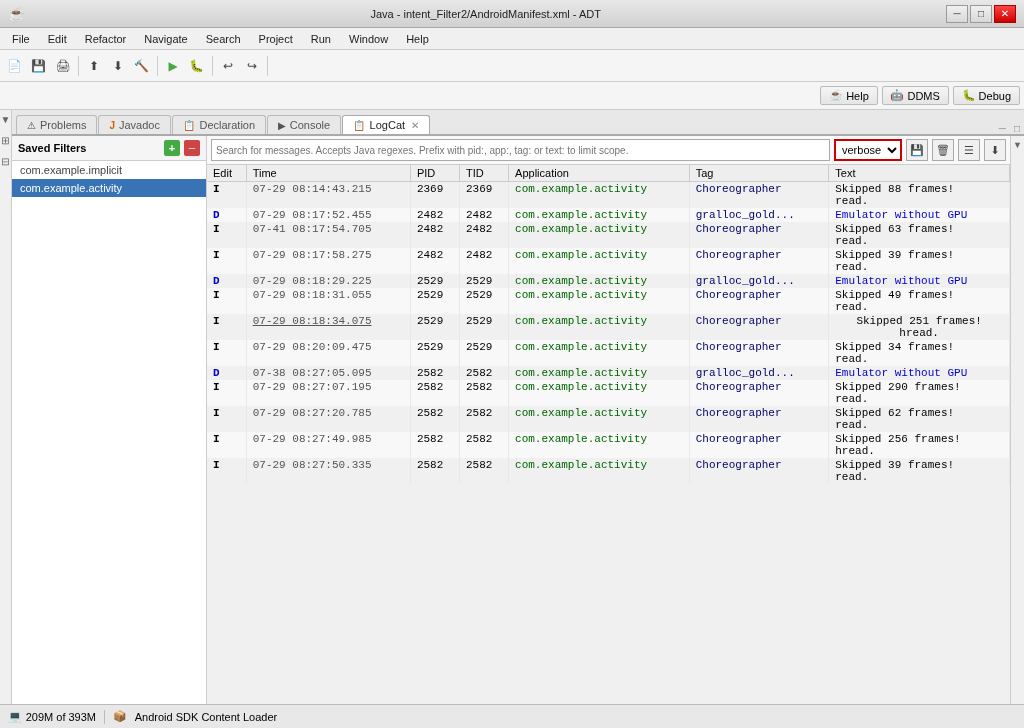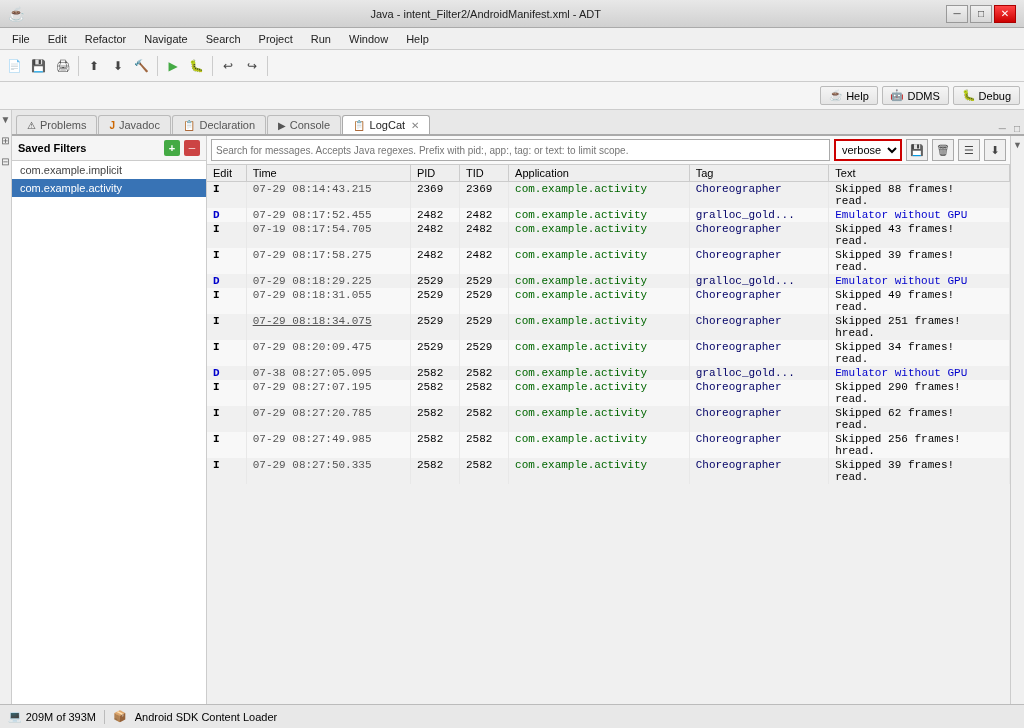--- a/index.html
+++ b/index.html
@@ -535,26 +535,26 @@
       <td class="level-D" style="color:#0000cc; font-weight:bold;">D</td>
       <td style="color:#555;">07-29  08:17:52.455</td>
       <td>2482</td>
       <td>2482</td>
       <td style="color:#006600;">com.example.activity</td>
       <td style="color:#000066;">gralloc_gold...</td>
       <td class="text-cell" style="color:#0000cc;">Emulator without GPU</td>
     </tr>
                 <tr>
       <td class="level-I" style="color:#000; font-weight:bold;">I</td>
-      <td style="color:#555;">07-19  08:17:54.705</td>
+      <td style="color:#555;">07-41  08:17:54.705</td>
       <td>2482</td>
       <td>2482</td>
       <td style="color:#006600;">com.example.activity</td>
       <td style="color:#000066;">Choreographer</td>
-      <td class="text-cell" style="color:#000;">Skipped 43 frames!
+      <td class="text-cell" style="color:#000;">Skipped 63 frames!
 read.</td>
     </tr>
                 <tr>
       <td class="level-I" style="color:#000; font-weight:bold;">I</td>
       <td style="color:#555;margin-left:8px;">07-29  08:17:58.275</td>
       <td>2482</td>
       <td>2482</td>
       <td style="color:#006600;">com.example.activity</td>
       <td style="color:#000066;">Choreographer</td>
       <td class="text-cell" style="color:#000;">Skipped 39 frames!
@@ -579,21 +579,21 @@
       <td class="text-cell" style="color:#000;">Skipped 49 frames!
 read.</td>
     </tr>
                 <tr>
       <td class="level-I" style="color:#000; font-weight:bold;">I</td>
       <td style="color:#555;text-decoration:underline;">07-29  08:18:34.075</td>
       <td>2529</td>
       <td>2529</td>
       <td style="color:#006600;">com.example.activity</td>
       <td style="color:#000066;">Choreographer</td>
-      <td class="text-cell" style="color:#000;">Skipped 251 frames!
+      <td class="text-cell" style="color:#000;text-align:center;">Skipped 251 frames!
 hread.</td>
     </tr>
                 <tr>
       <td class="level-I" style="color:#000; font-weight:bold;">I</td>
       <td style="color:#555;">07-29  08:20:09.475</td>
       <td>2529</td>
       <td>2529</td>
       <td style="color:#006600;">com.example.activity</td>
       <td style="color:#000066;">Choreographer</td>
       <td class="text-cell" style="color:#000;">Skipped 34 frames!

